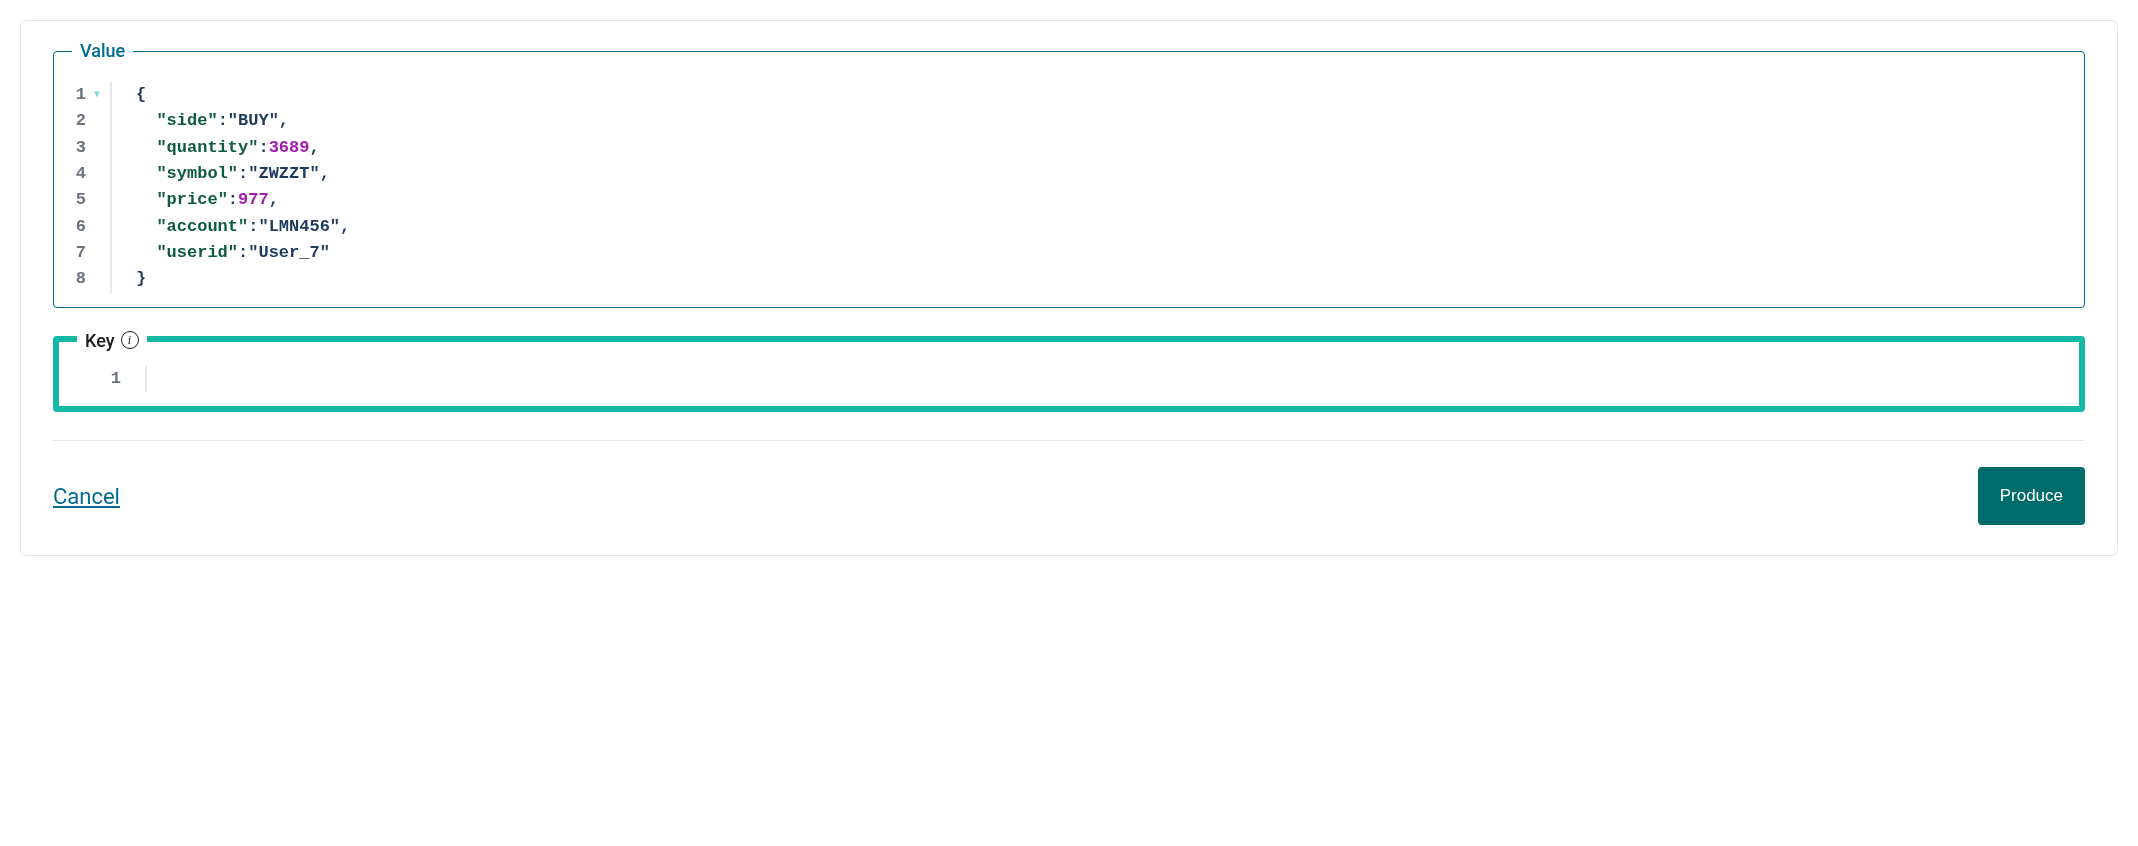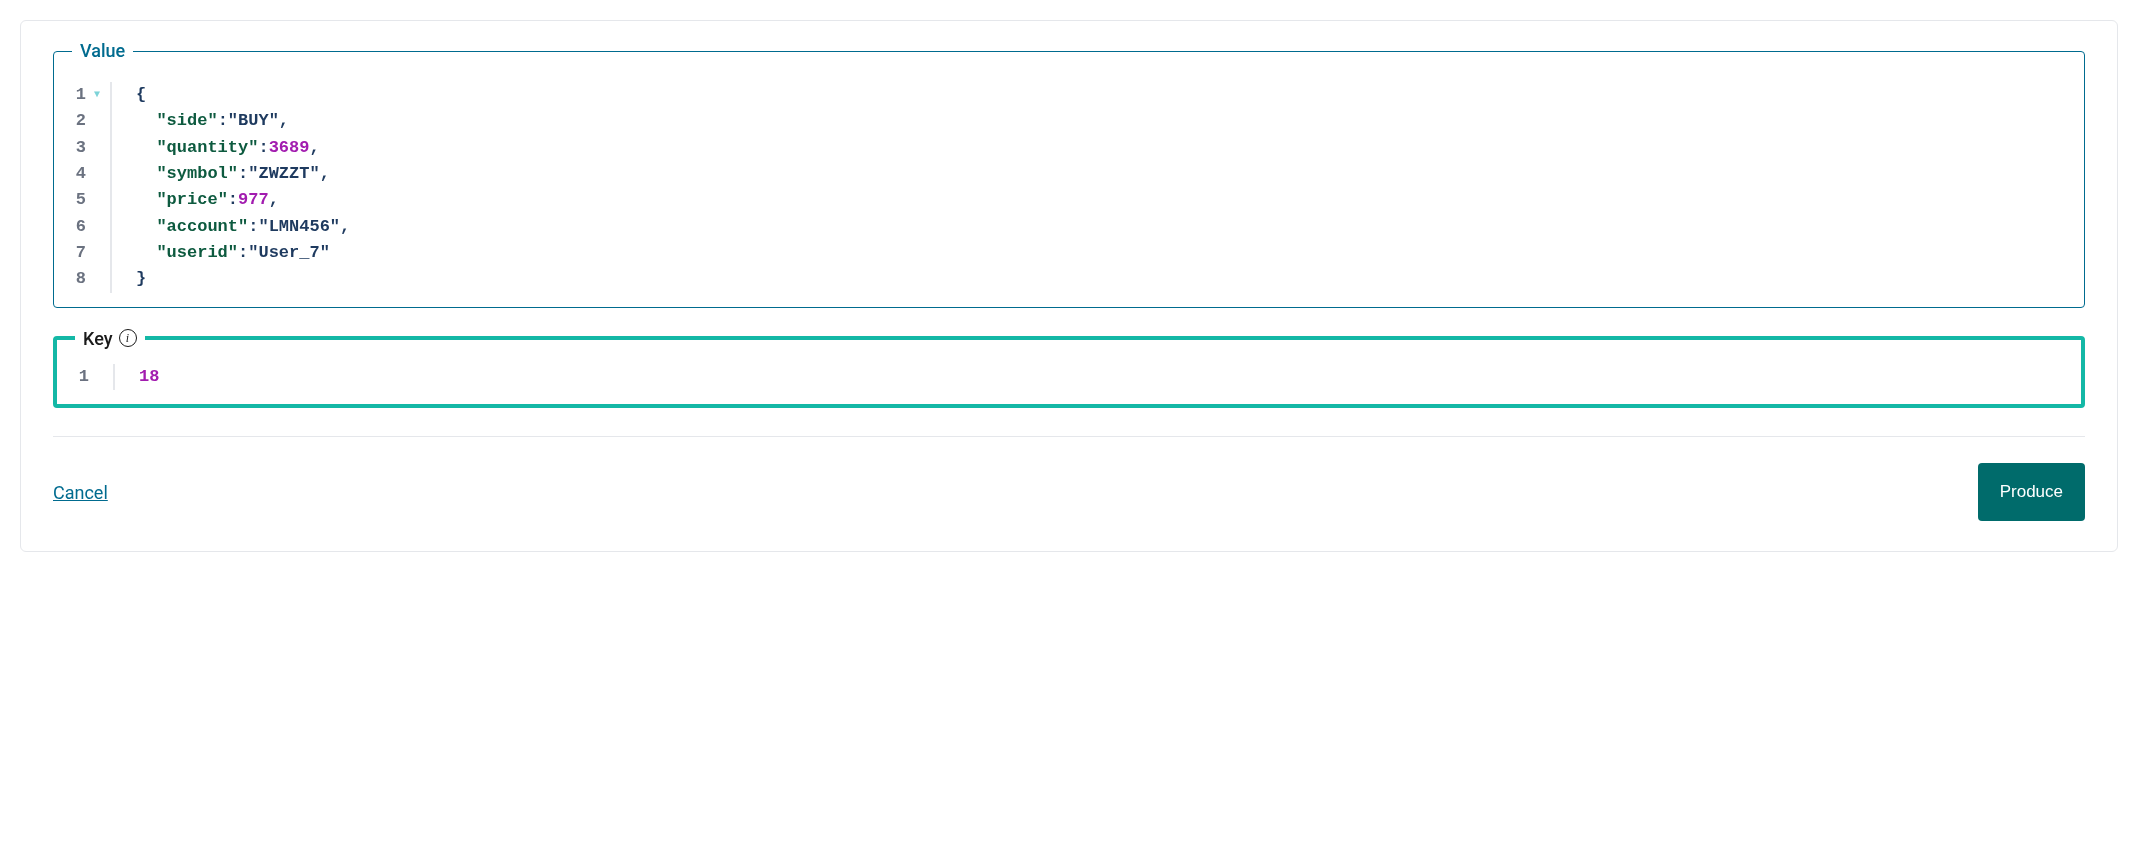--- a/index.html
+++ b/index.html
@@ -19,22 +19,23 @@
     }
     .fieldset {
       position: relative;
       border-radius: 4px;
       margin-bottom: 28px;
     }
     .fieldset.value {
       border: 1px solid #006b8f;
     }
     .fieldset.key {
-      border: 4px solid #14b8a6;
+      border: 6px solid #14b8a6;
       margin-bottom: 12px;
+      padding-left: 30px;
     }
     .legend {
       position: absolute;
       top: -12px;
       left: 18px;
       background: #fff;
       padding: 0 8px;
       font-size: 18px;
       font-weight: 500;
       display: flex;
@@ -111,21 +112,21 @@
       border-top: 1px solid #e5e7eb;
       margin-top: 28px;
       padding-top: 26px;
       display: flex;
       justify-content: space-between;
       align-items: center;
     }
     .cancel-link {
       color: #006b8f;
       text-decoration: underline;
-      font-size: 18px;
+      font-size: 22px;
       cursor: pointer;
     }
     .produce-btn {
       background: #006b6b;
       color: #fff;
       border: none;
       border-radius: 4px;
       padding: 19px 22px;
       font-size: 17px;
       font-weight: 500;
@@ -187,21 +188,20 @@
       <span class="info-icon">i</span>
     </div>
     <div class="editor key-editor">
       <div class="gutter">
         <div class="gutter-line">
             <span>1</span>
             <span class="fold-spacer"></span>
           </div>
       </div>
       <div class="divider"></div>
-      <div class="code-content"><span class="tok-number">18</span></div>
     </div>
   </div>
 
   <div class="footer">
     <a class="cancel-link">Cancel</a>
     <button class="produce-btn">Produce</button>
   </div>
 
 </div>
 

